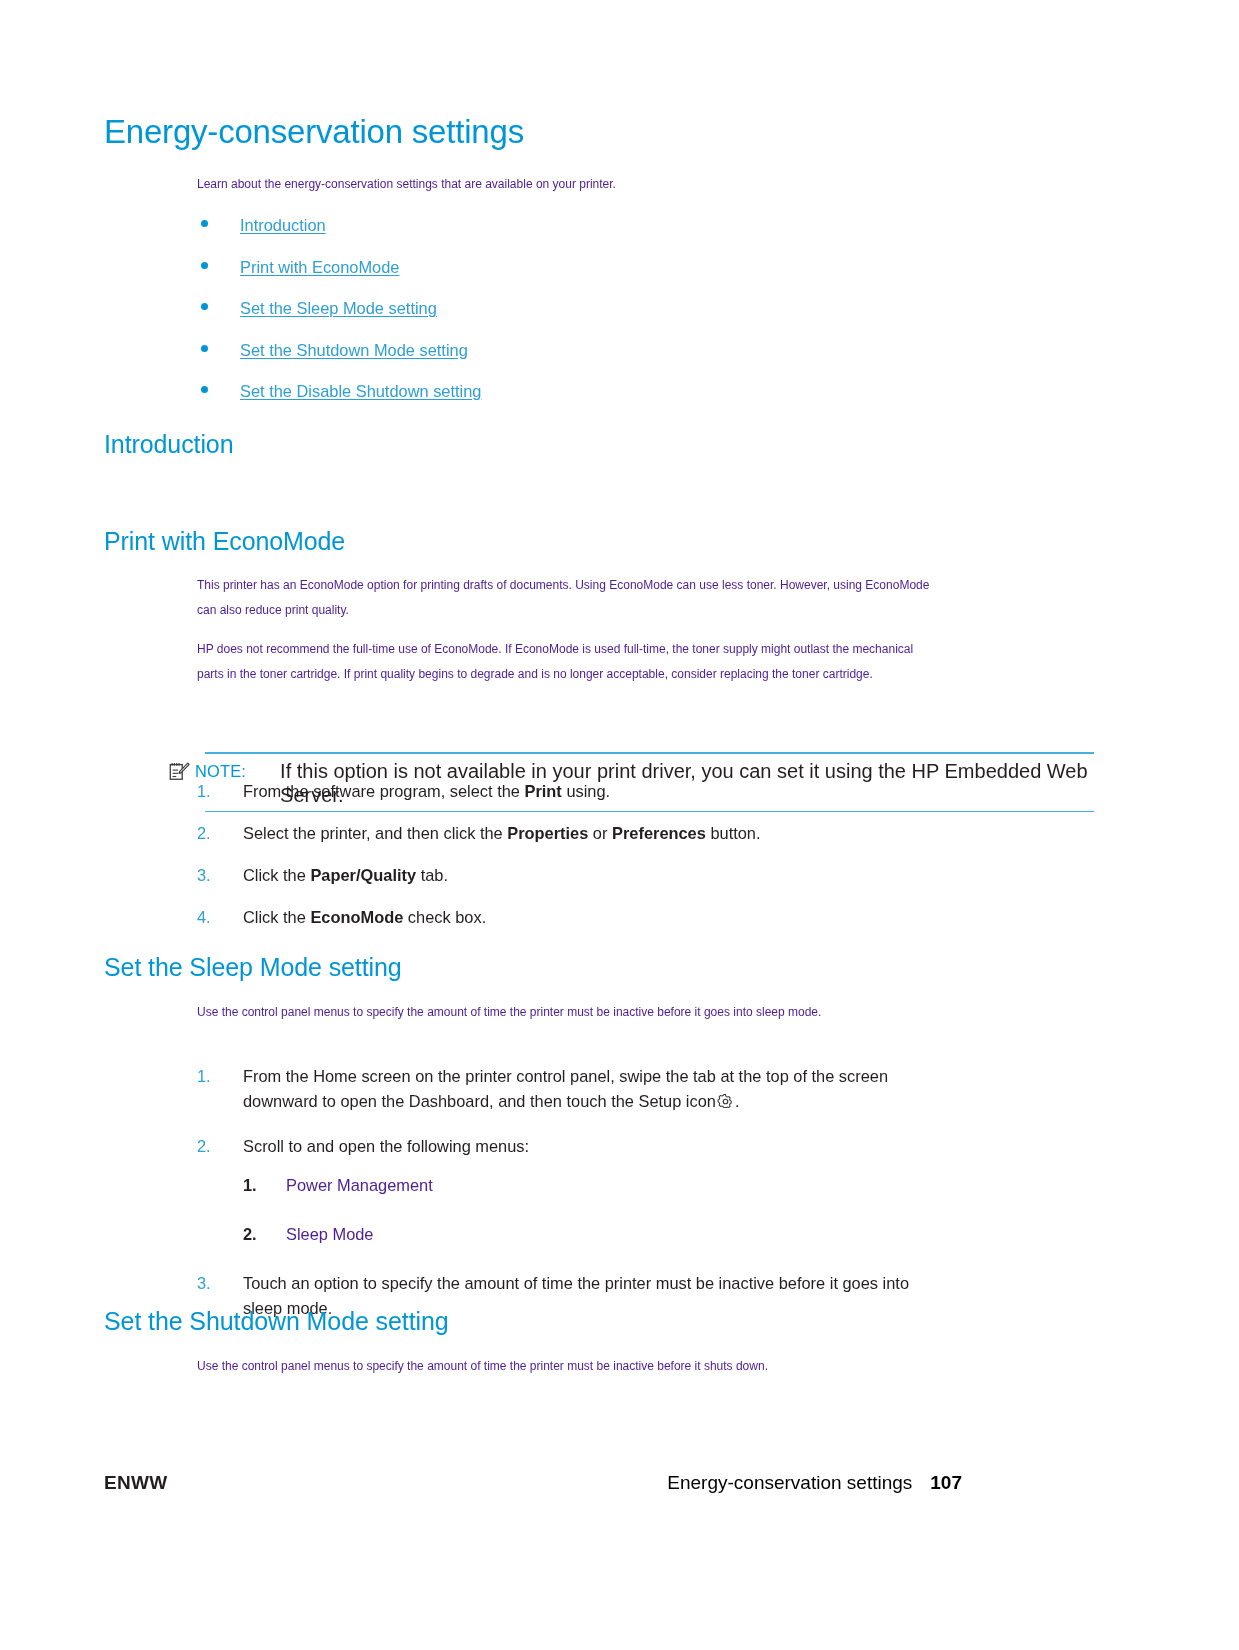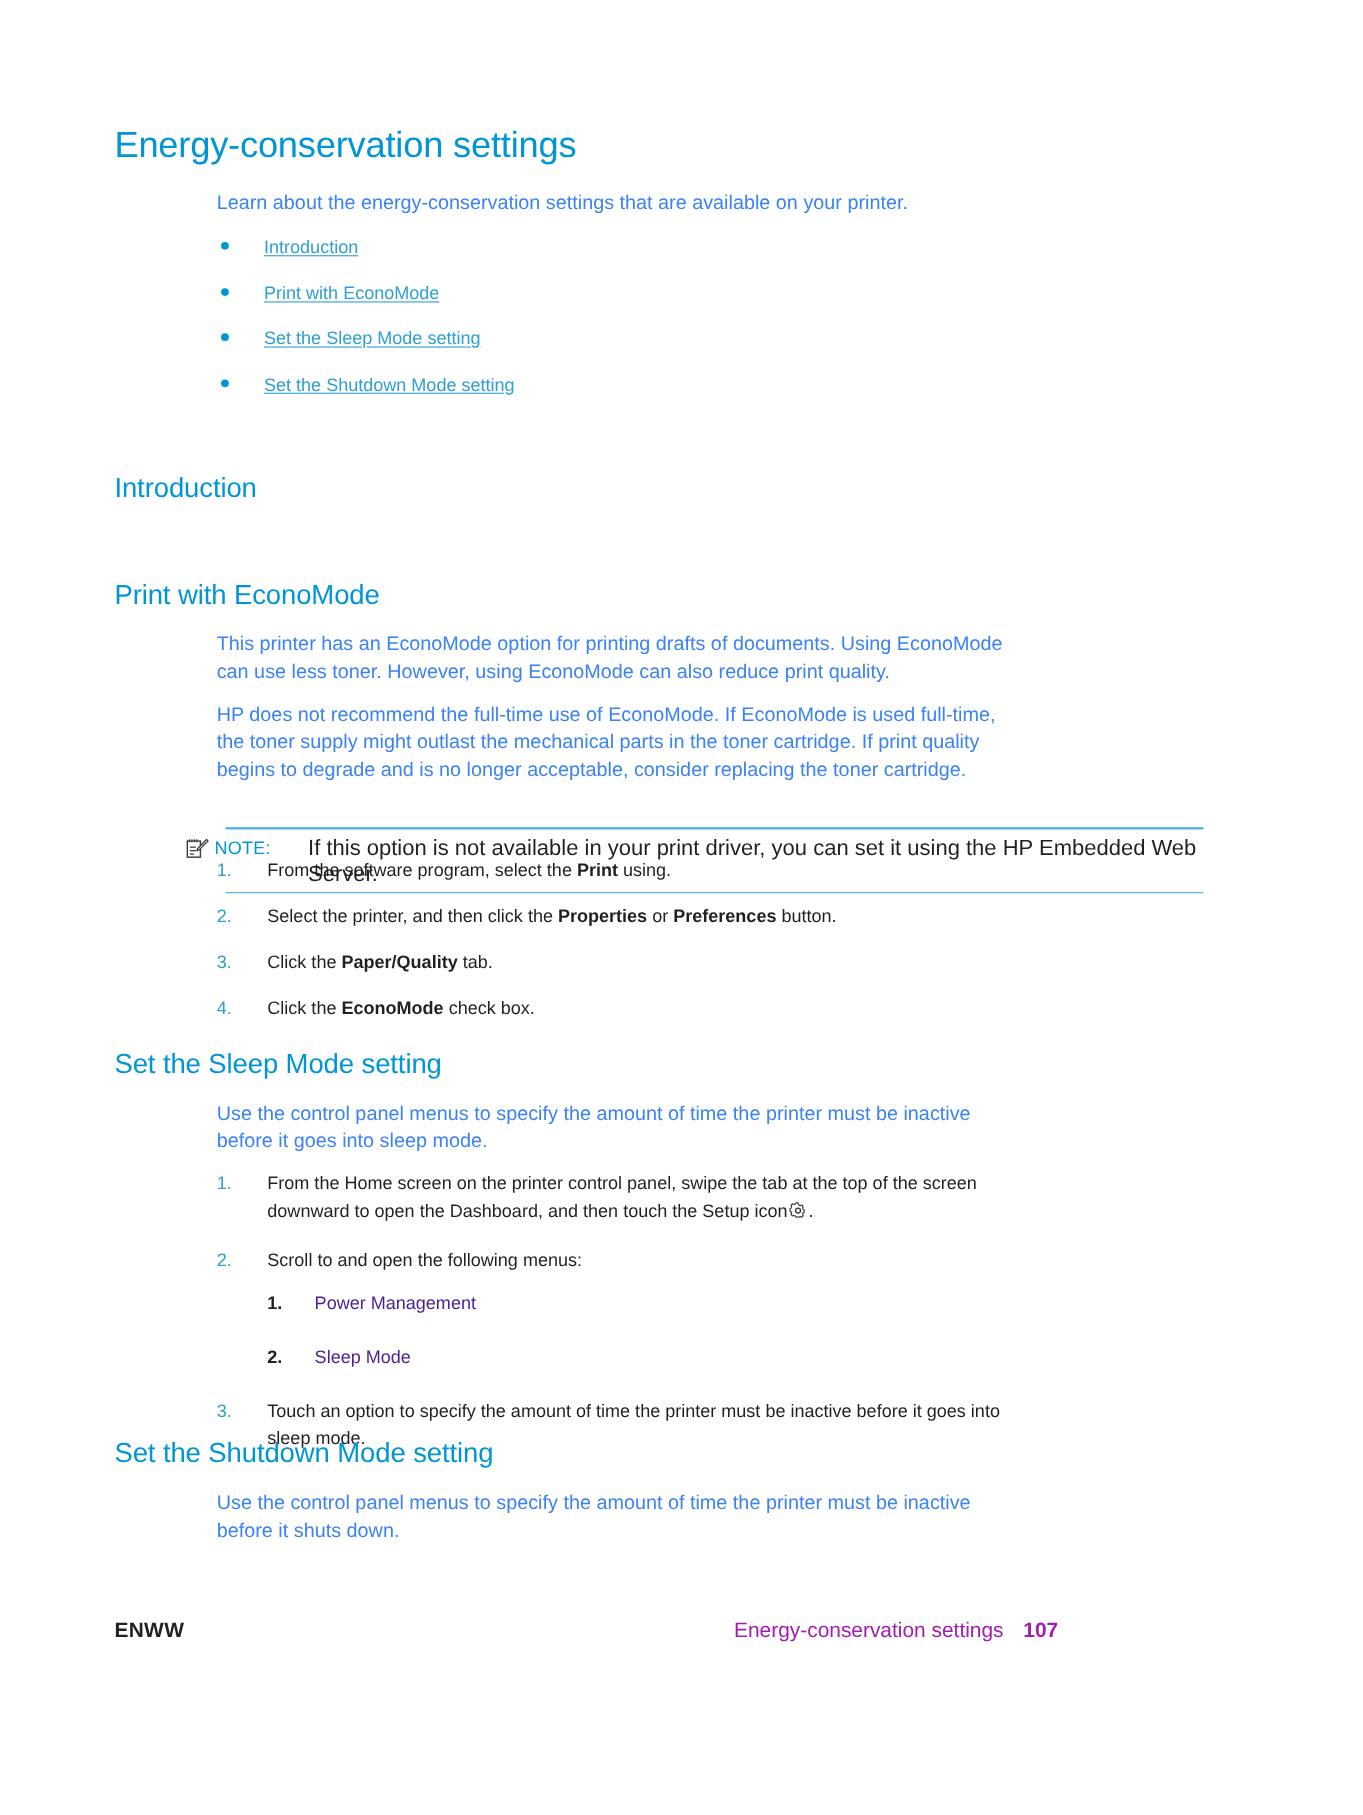--- a/index.html
+++ b/index.html
@@ -40,23 +40,23 @@
     font-weight: normal;
     color: #0096d6;
     margin: 0;
     padding: 0;
     position: absolute;
     left: 104px;
     letter-spacing: -0.1px;
   }
 
   p.body-text, li.body-text {
-    font-size: 18px;
+    font-size: 12px;
     line-height: 25px;
-    color: #3b82f6;
+    color: #4c1d95;
     margin: 0;
   }
 
   .abs { position: absolute; }
 
   
   ul.link-list {
     list-style: none;
     margin: 0;
     padding: 0;
@@ -174,21 +174,21 @@
     position: absolute;
     left: 104px;
     right: 104px;
     top: 1472px;
     display: flex;
     justify-content: space-between;
     align-items: baseline;
     font-size: 19px;
   }
   .footer .left { font-weight: bold; color: #231f20; letter-spacing: 0.3px;}
-  .footer .right { color: #a21caf; }
+  .footer .right { color: #000000; }
   .footer .right .pg { margin-left: 18px; font-weight: bold; }
 
   .gear-inline {
     display: inline-block;
     vertical-align: -3px;
     margin: 0 1px;
   }
 </style>
 </head>
 <body>
@@ -208,20 +208,24 @@
       <span class="dot"></span>
       <a class="xref" href="#">Print with EconoMode</a>
     </li>
     <li>
       <span class="dot"></span>
       <a class="xref" href="#">Set the Sleep Mode setting</a>
     </li>
     <li>
       <span class="dot"></span>
       <a class="xref" href="#">Set the Shutdown Mode setting</a>
+    </li>
+    <li>
+      <span class="dot"></span>
+      <a class="xref" href="#">Set the Disable Shutdown setting</a>
     </li>
   </ul>
 
   <h2 class="sect-title" style="top:430px;">Introduction</h2>
 
   <h2 class="sect-title" style="top:527px;">Print with EconoMode</h2>
   <p class="body-text abs" style="top:637px; left:197px; right:136px;">HP does not recommend the full-time use of EconoMode. If EconoMode is used full-time, the toner supply might outlast the mechanical parts in the toner cartridge. If print quality begins to degrade and is no longer acceptable, consider replacing the toner cartridge.</p>
   <p class="body-text abs" style="top:573px; left:197px; right:136px;">This printer has an EconoMode option for printing drafts of documents. Using EconoMode can use less toner. However, using EconoMode can also reduce print quality.</p>
 
   <div class="note-box">

